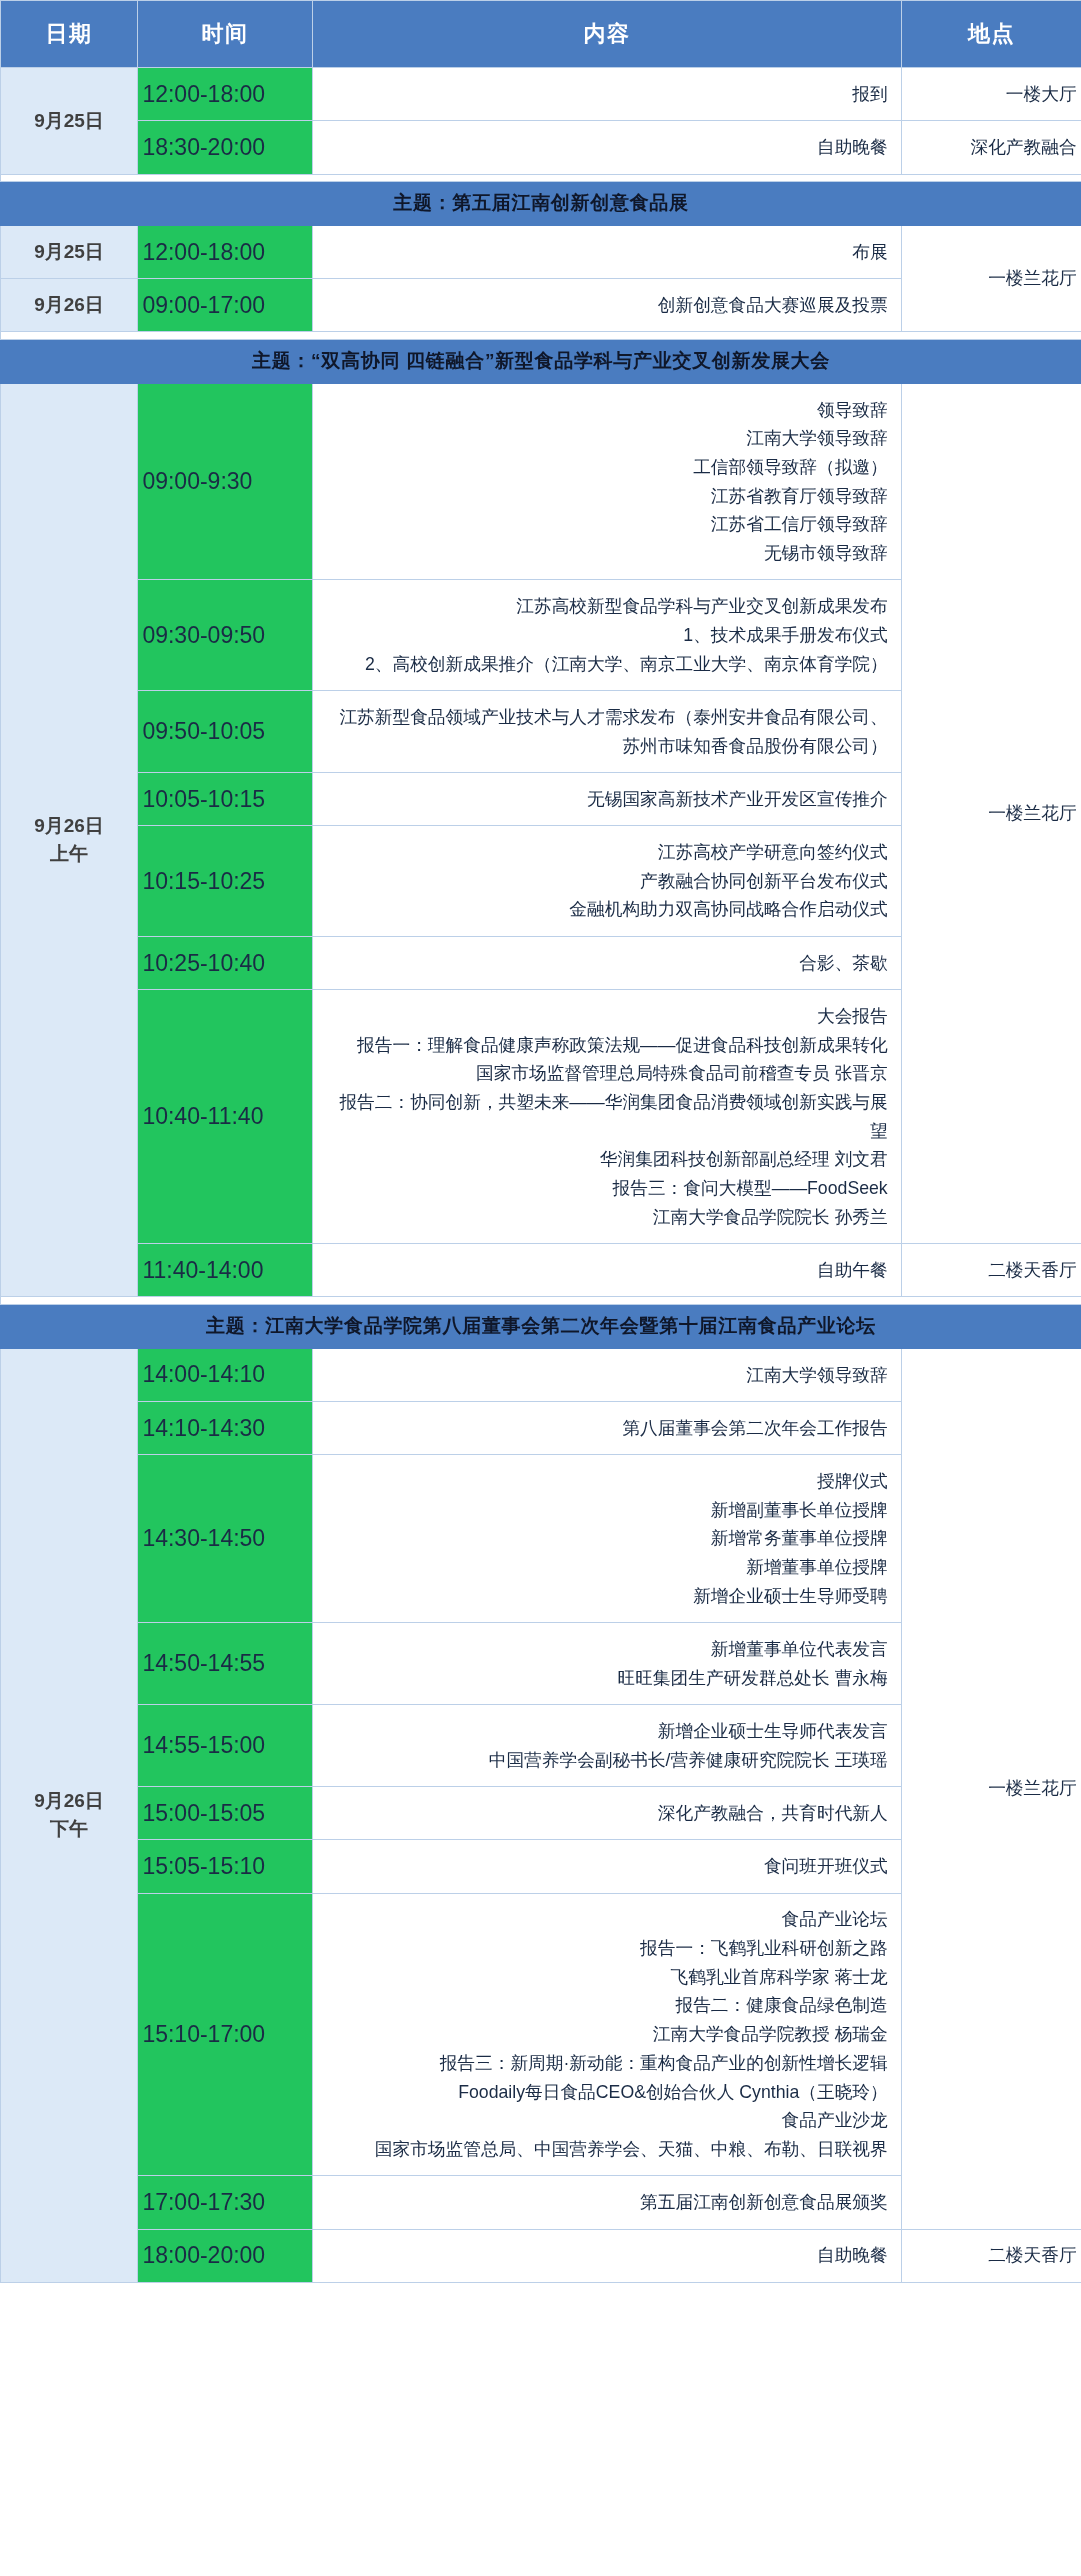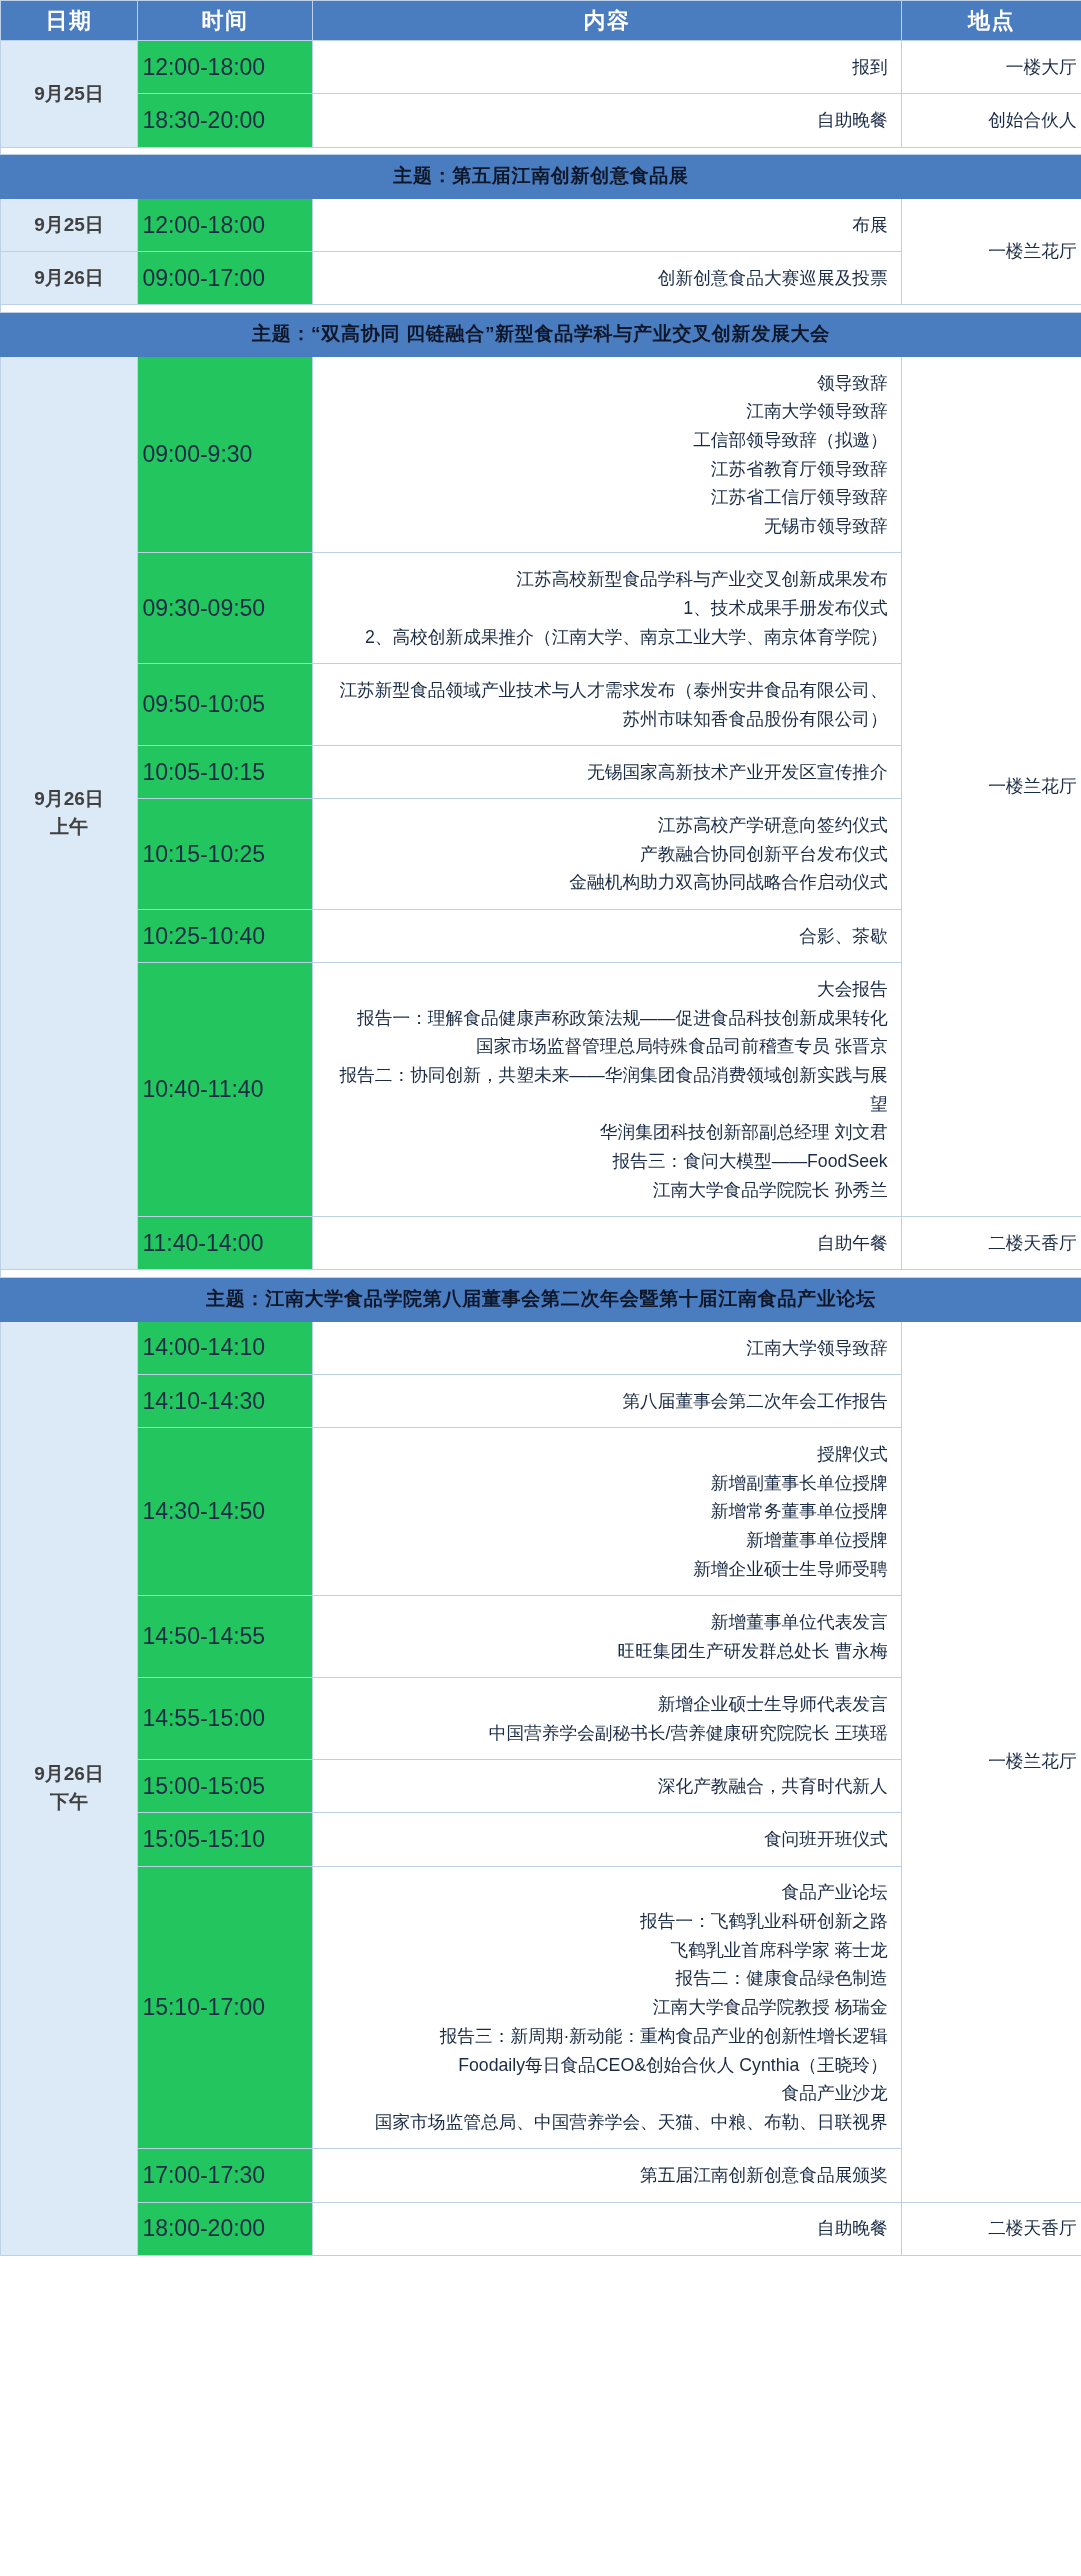--- a/index.html
+++ b/index.html
@@ -33,21 +33,21 @@
   col.c-date { width: 137px; }
   col.c-time { width: 175px; }
   col.c-content { width: 589px; }
   col.c-place { width: 180px; }
 
   thead th {
     background: #4a7cc0;
     color: #ffffff;
     font-size: 22px;
     font-weight: bold;
-    height: 40px;
+    height: 67px;
     letter-spacing: 1.5px;
     border: 0.7px solid #4a7cc0;
   }
   td.date-cell {
     background: #dce9f7;
     color: #404040;
     font-size: 19px;
     font-weight: bold;
     text-align: center;
     line-height: 1.5;
@@ -118,21 +118,21 @@
 
       <tr>
         <td class="date-cell" rowspan="2">9月25日</td>
         <td class="time-cell">12:00-18:00</td>
         <td class="content-cell">报到</td>
         <td class="place-cell">一楼大厅</td>
       </tr>
       <tr>
         <td class="time-cell">18:30-20:00</td>
         <td class="content-cell">自助晚餐</td>
-        <td class="place-cell">创始合伙人</td>
+        <td class="place-cell">深化产教融合</td>
       </tr>
 
       <tr class="empty-spacer">
         <td colspan="4"></td>
       </tr>
 
       <tr class="section-row">
         <td colspan="4">主题：第五届江南创新创意食品展</td>
       </tr>
 

